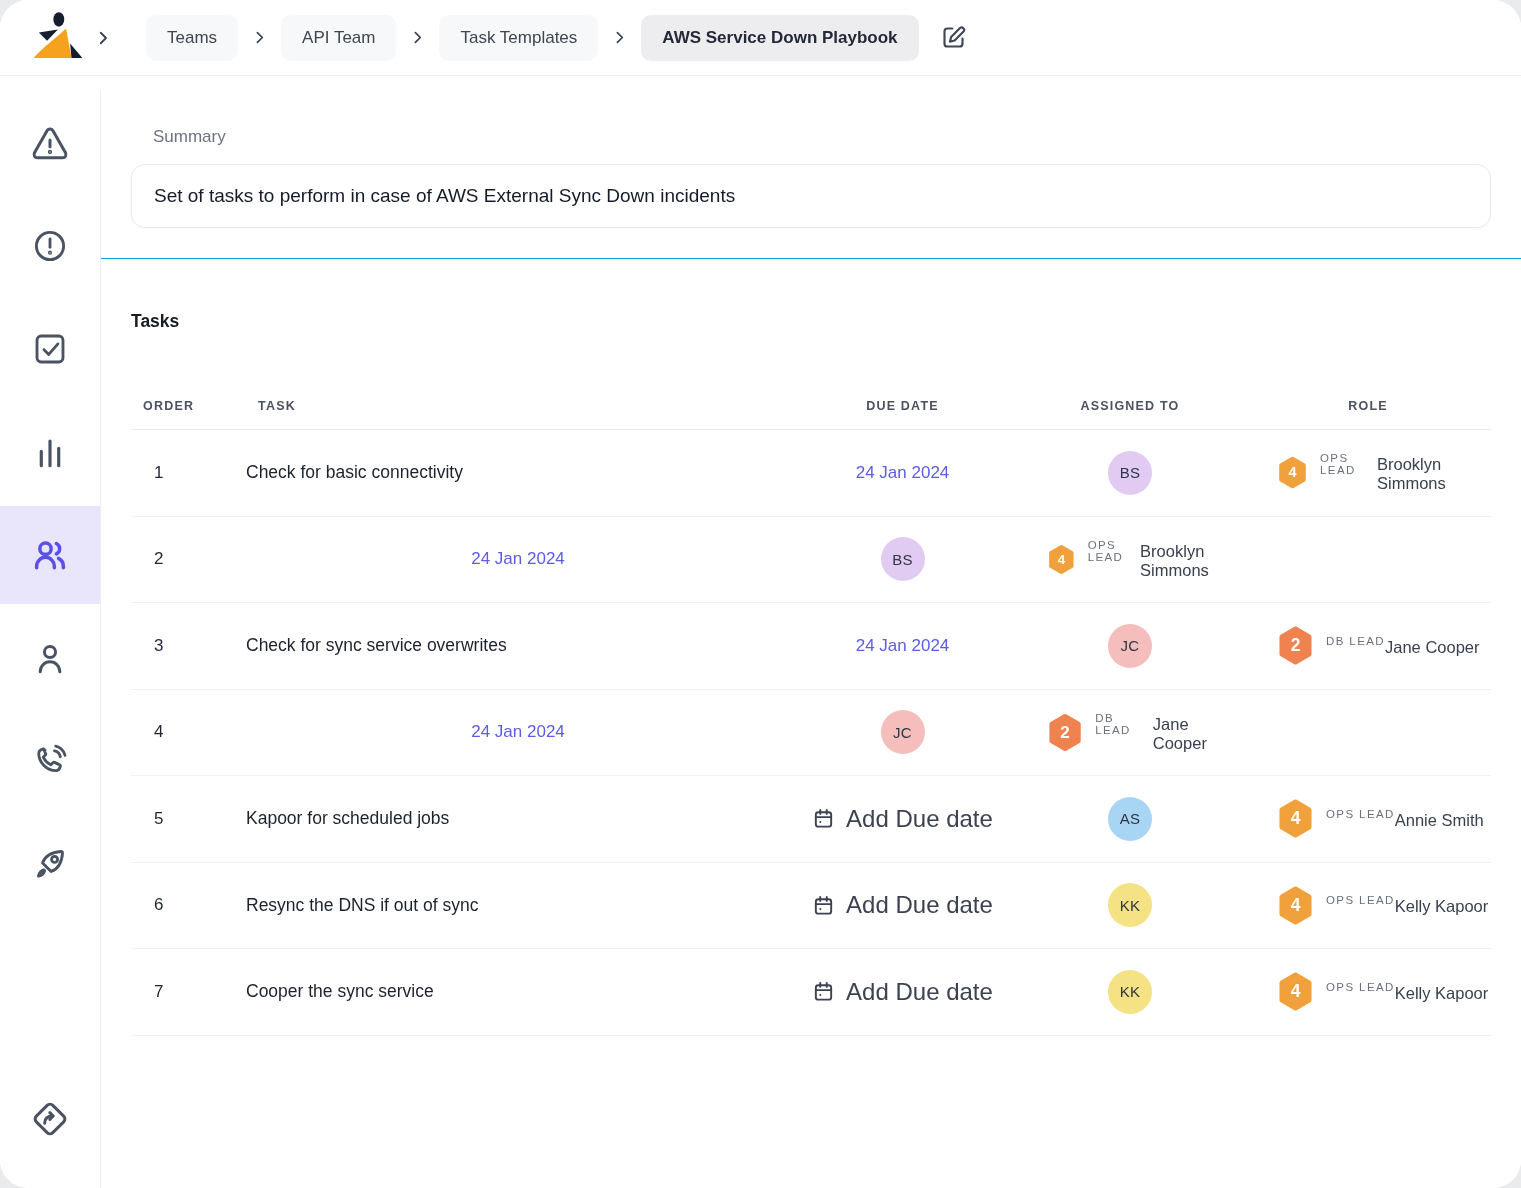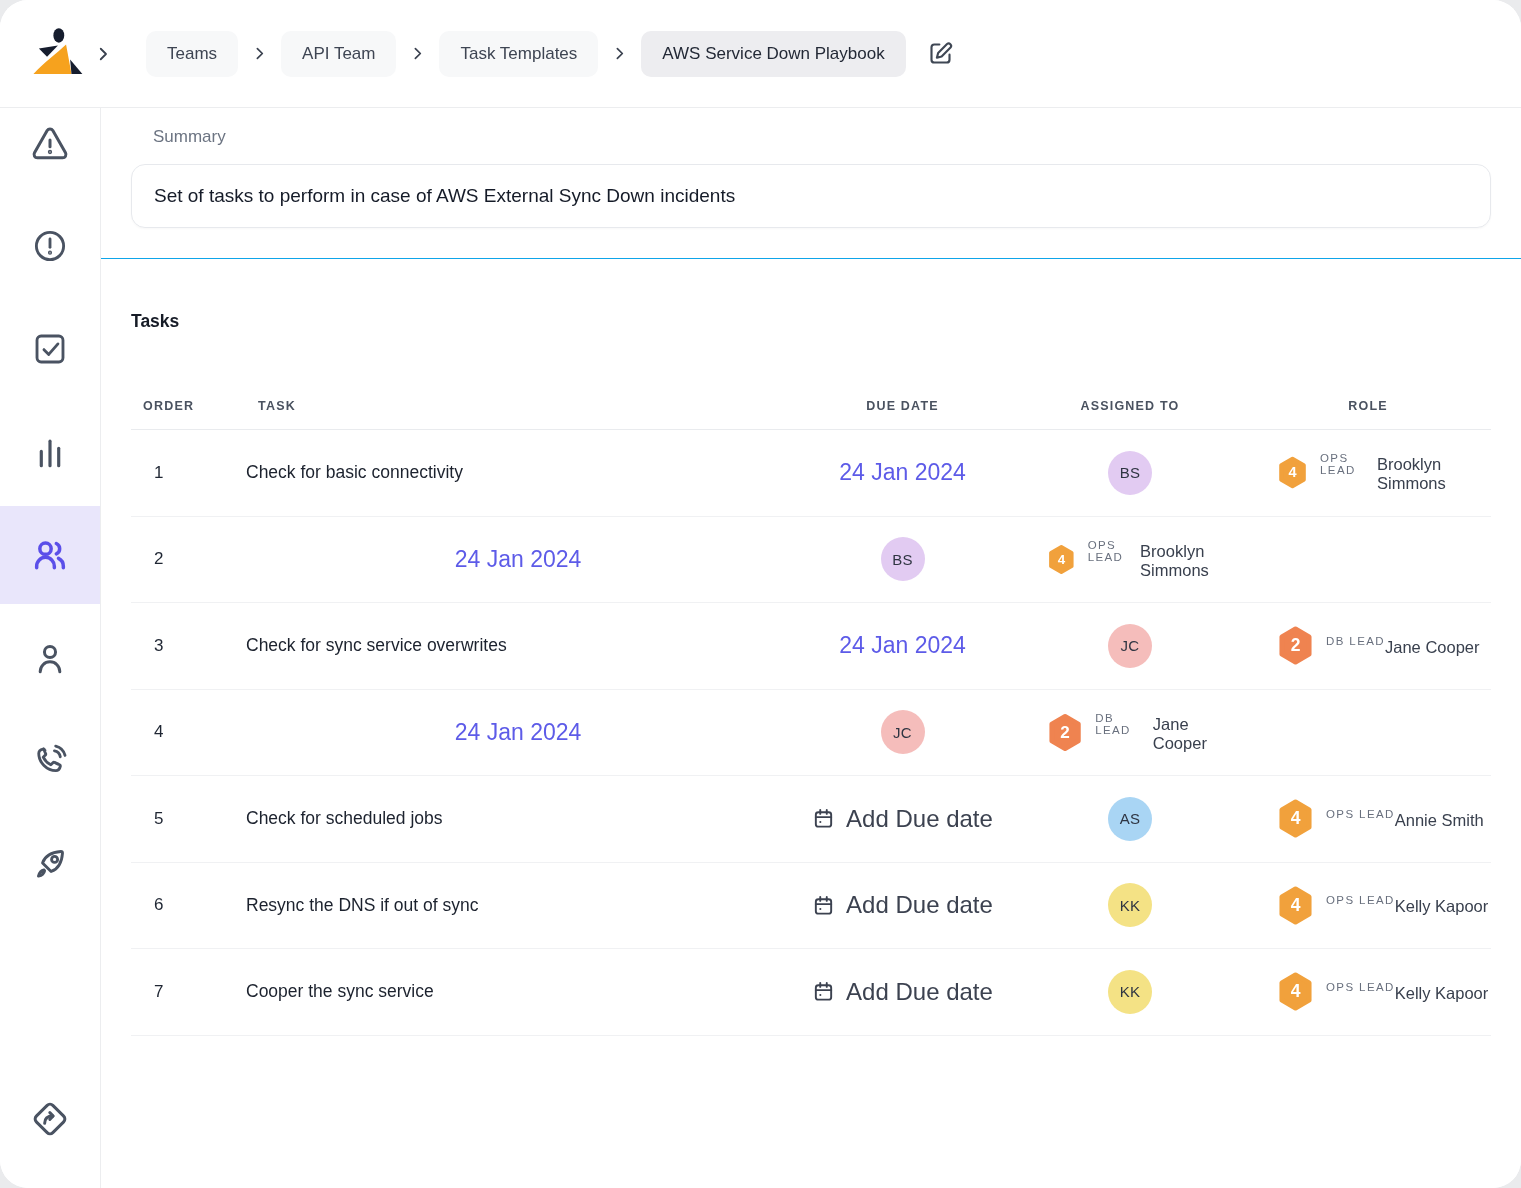--- a/index.html
+++ b/index.html
@@ -1,24 +1,24 @@
 <!DOCTYPE html>
 <html><head>
 <meta charset="utf-8">
 <style>
   html,body{margin:0;padding:0;background:#eaebed;font-family:"Liberation Sans","DejaVu Sans",sans-serif;}
   .page{position:relative;width:1521px;height:1188px;background:#ffffff;border-radius:28px;overflow:hidden;margin:0 auto;}
 
   
-  .topbar{position:absolute;top:0;left:0;right:0;height:108px;background:#fff;border-bottom:1px solid #ecedef;display:flex;align-items:center;padding-left:28px;box-sizing:border-box;z-index:3;}
+  .topbar{position:absolute;top:0;left:0;right:0;height:76px;background:#fff;border-bottom:1px solid #ecedef;display:flex;align-items:center;padding-left:28px;box-sizing:border-box;z-index:3;}
   .logo{width:58px;height:58px;flex:0 0 auto;cursor:pointer;}
   .logo-chevron{margin-left:8px;flex:0 0 auto;}
   .breadcrumb{display:flex;align-items:center;margin-left:34px;gap:0;}
   .crumb{height:46px;display:flex;align-items:center;padding:0 21px;background:#f7f8f9;border-radius:10px;font-size:17px;color:#3e4553;cursor:pointer;white-space:nowrap;}
-  .crumb.active{background:#ededf0;color:#232936;font-weight:400;}
+  .crumb.active{background:#ededf0;color:#232936;font-weight:700;}
   .crumb-sep{margin:0 13px;display:flex;align-items:center;}
   .edit-btn{margin-left:21px;display:flex;align-items:center;cursor:pointer;background:none;border:none;padding:0;}
 
   
   .sidebar{position:absolute;top:91px;left:0;bottom:0;width:100px;background:#fff;border-right:1px solid #ecedef;z-index:2;}
   .side-item{position:absolute;left:0;width:100px;height:98px;display:flex;align-items:center;justify-content:center;cursor:pointer;}
   .side-item.active{background:#e9e6fb;}
   .side-item svg{display:block;}
 
   
@@ -33,21 +33,21 @@
 
   .tgrid{display:grid;grid-template-columns:115px 1fr 225px 230px 246px;align-items:center;}
   .thead{margin-top:50px;height:47px;border-bottom:1px solid #e9ebee;font-size:12.5px;font-weight:600;letter-spacing:1.2px;color:#4a5260;text-transform:uppercase;}
   .th-order{padding-left:12px;}
   .th-task{padding-left:12px;}
   .th-center{text-align:center;}
   .trow{height:85.5px;border-bottom:1px solid #f0f1f3;cursor:pointer;}
   .cell-order{padding-left:23px;font-size:17px;color:#1f2633;}
   .cell-task{font-size:17.5px;font-weight:500;color:#1c222e;}
   .cell-due{display:flex;justify-content:center;align-items:center;}
-  .due-link{font-size:23px;font-weight:500;color:#5d5be8;cursor:pointer;}
+  .due-link{font-size:17px;font-weight:500;color:#5d5be8;cursor:pointer;}
   .add-due{display:flex;align-items:center;gap:11px;font-size:24px;color:#3c4250;cursor:pointer;background:none;border:none;padding:0;font-family:inherit;}
   .cell-assigned{display:flex;justify-content:center;}
   .avatar{width:44px;height:44px;border-radius:50%;display:flex;align-items:center;justify-content:center;font-size:15px;font-weight:500;color:#2f3542;letter-spacing:.3px;cursor:pointer;}
   .cell-role{display:flex;align-items:center;gap:13px;padding-left:33px;}
   .role-text{display:flex;flex-direction:row;}
   .role-title{font-size:11.5px;font-weight:500;letter-spacing:1.4px;color:#69707e;text-transform:uppercase;}
   .role-name{font-size:16.5px;color:#39404e;margin-top:3px;}
   .hexagon text{font-size:18px;font-weight:bold;fill:#ffffff;font-family:"Liberation Sans","DejaVu Sans",sans-serif;}
 </style>
 </head>
@@ -269,21 +269,21 @@
       </svg>
       <div class="role-text">
         <span class="role-title">DB LEAD</span>
         <span class="role-name">Jane Cooper</span>
       </div>
     </div>
   </div>
 
   <div class="tgrid trow">
     <div class="cell-order">5</div>
-    <div class="cell-task">Check for scheduled jobs</div>
+    <div class="cell-task">Kapoor for scheduled jobs</div>
     <div class="cell-due">
 
       <button class="add-due">
         <svg width="23" height="23" viewBox="0 0 24 24" fill="none" stroke="#3c4250" stroke-width="2" stroke-linecap="round" stroke-linejoin="round">
           <rect x="4" y="5.5" width="16" height="15" rx="2.6"></rect>
           <line x1="8.6" y1="3.2" x2="8.6" y2="7.2"></line>
                   <line x1="15.4" y1="3.2" x2="15.4" y2="7.2"></line>
           <line x1="4" y1="10.6" x2="20" y2="10.6"></line>
           <circle cx="8.7" cy="15.6" r="1.1" fill="#3c4250" stroke="none"></circle>
         </svg>

